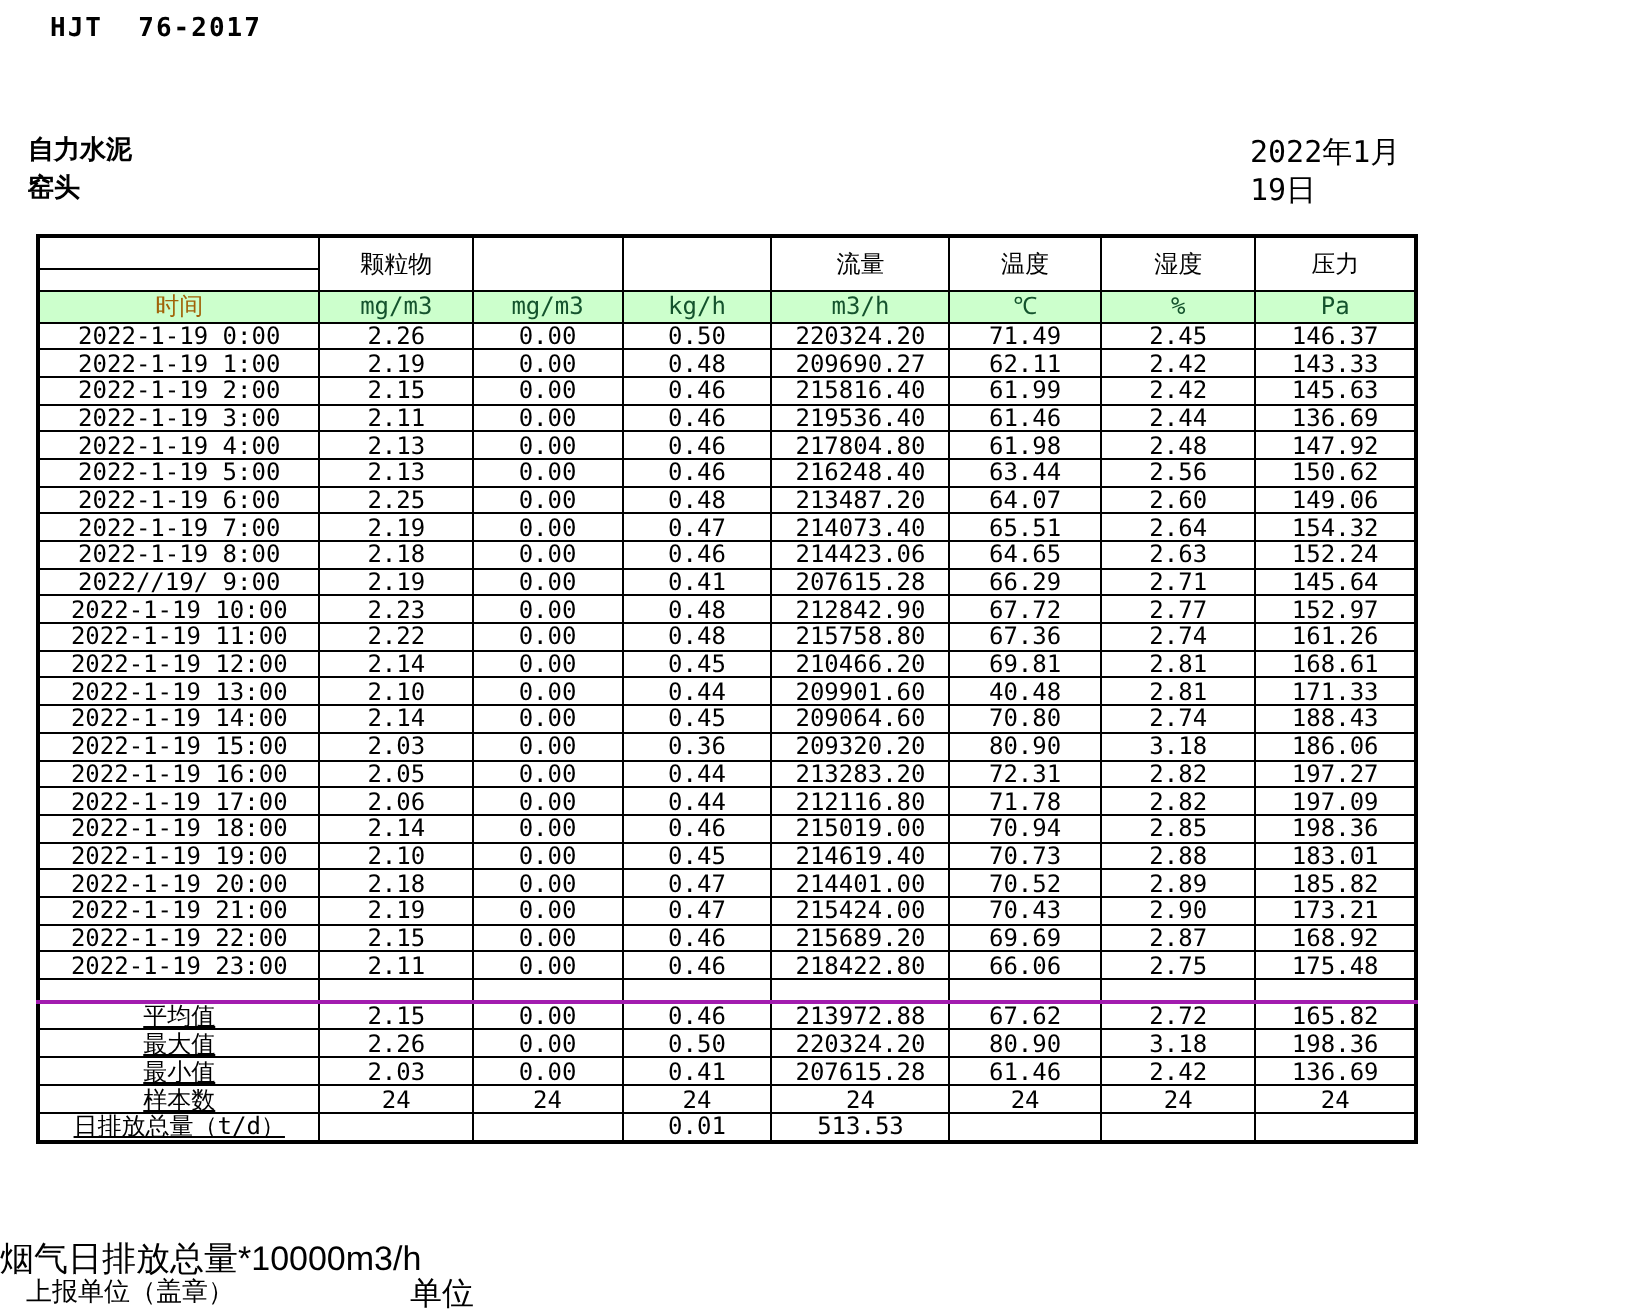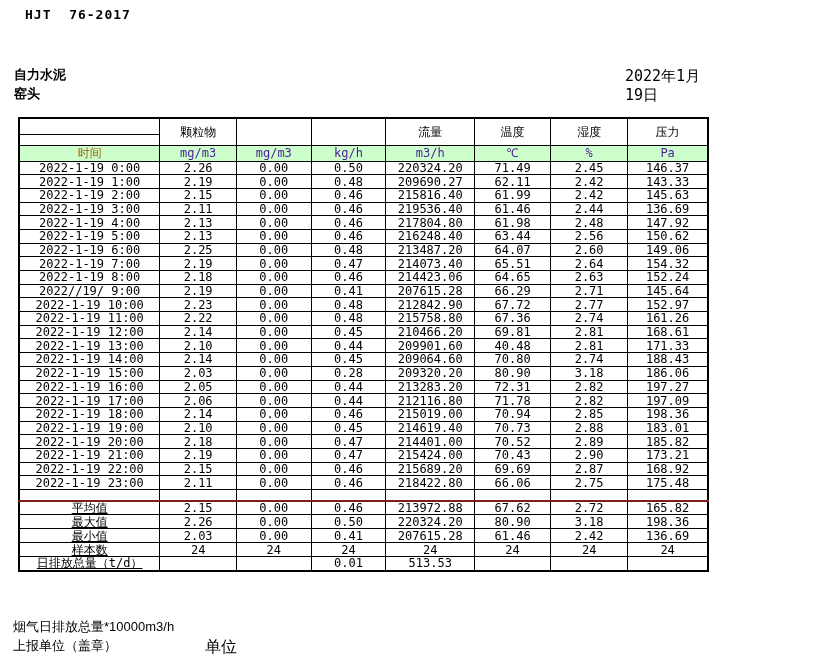--- a/index.html
+++ b/index.html
@@ -35,29 +35,29 @@
   table.report td {
     border:1px solid #000;
     padding:0 2px;
     text-align:center; vertical-align:middle;
     font-size:12px; line-height:1;
     font-family:"DejaVu Sans Mono","Liberation Sans",sans-serif;
     white-space:nowrap; overflow:hidden;
   }
   tr.h1 td { height:16px; }
   tr.h2 td { height:11px; }
-  tr.unit-row td { height:16px; background:#ccffcc; color:#4c1d95; }
+  tr.unit-row td { height:16px; background:#ccffcc; color:#14532d; }
   tr.unit-row td:first-child { color:#a16207; }
   tbody#data-body td { height:13.7px; }
   tr.spacer-row td { height:11px; }
   tbody#summary-body td { height:14px; }
-  tbody#summary-body tr:first-child td { border-top:2px solid #7f1d1d; }
+  tbody#summary-body tr:first-child td { border-top:2px solid #a21caf; }
   tbody#summary-body td:first-child { text-decoration:underline; }
 
-  .footnote { position:absolute; left:13px; top:618px; font-size:13px; white-space:nowrap; }
+  .footnote { position:absolute; left:0; top:618px; font-size:17px; white-space:nowrap; }
   .stamp-label { position:absolute; left:13px; top:637px; font-size:13px; white-space:nowrap; }
   .unit-label { position:absolute; left:205px; top:637px; font-size:16px; white-space:nowrap; }
 </style>
 </head>
 <body>
 
 <div class="page">
 
   <div class="doc-code">HJT  76-2017</div>
   <div class="company">自力水泥</div>
@@ -248,21 +248,21 @@
           <td>0.45</td>
           <td>209064.60</td>
           <td>70.80</td>
           <td>2.74</td>
           <td>188.43</td>
         </tr>
         <tr>
           <td>2022-1-19 15:00</td>
           <td>2.03</td>
           <td>0.00</td>
-          <td>0.28</td>
+          <td>0.36</td>
           <td>209320.20</td>
           <td>80.90</td>
           <td>3.18</td>
           <td>186.06</td>
         </tr>
         <tr>
           <td>2022-1-19 16:00</td>
           <td>2.05</td>
           <td>0.00</td>
           <td>0.44</td>

